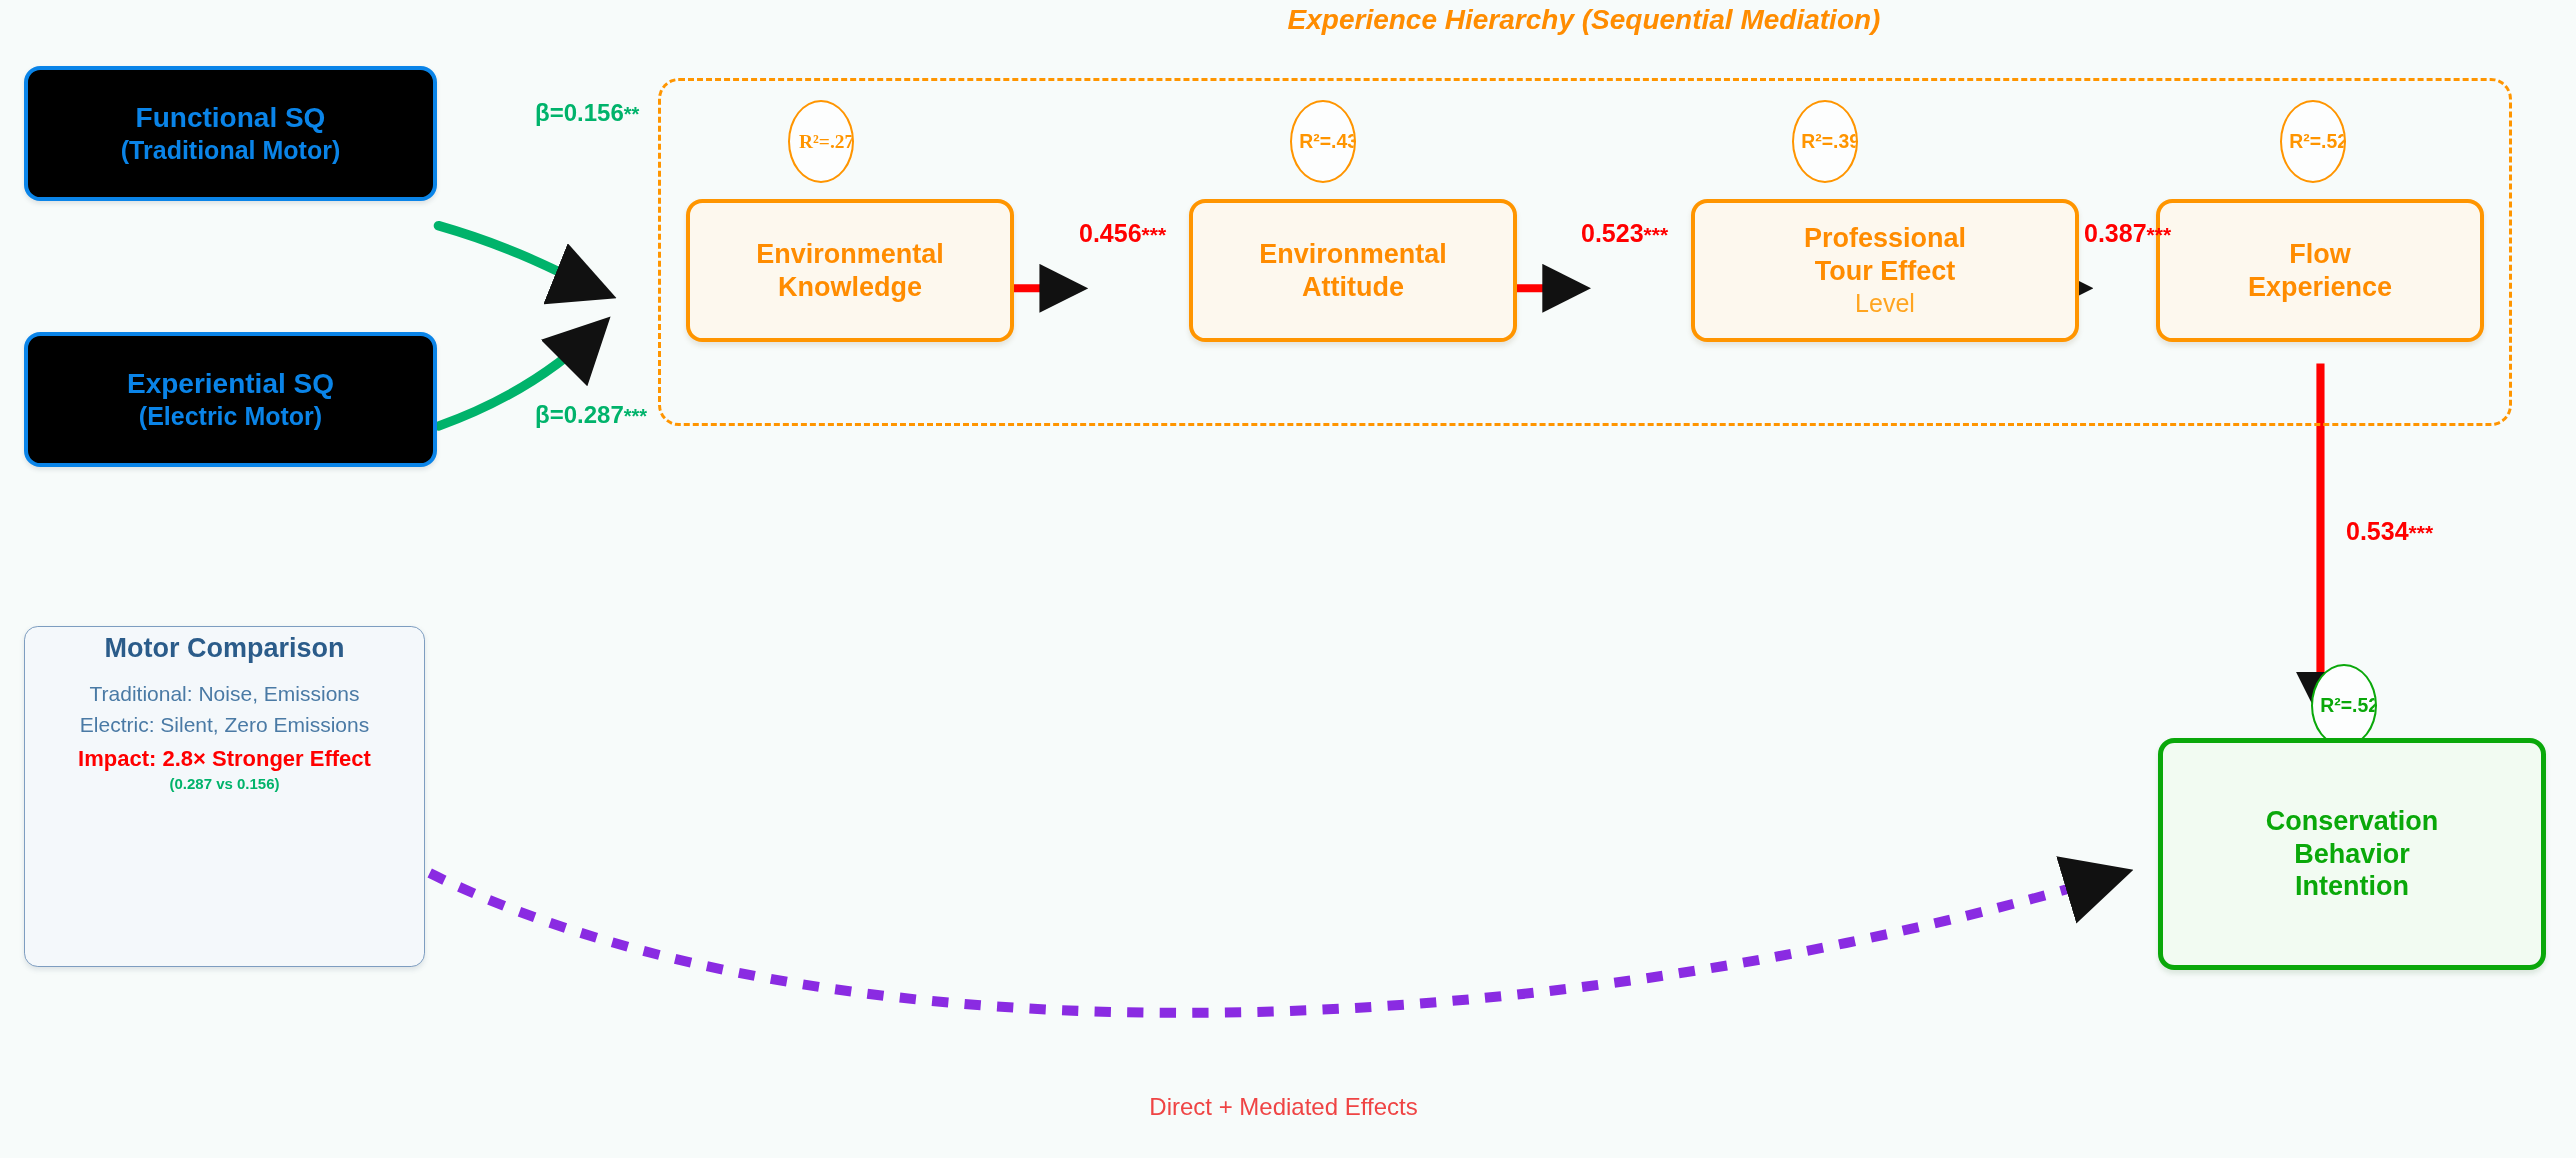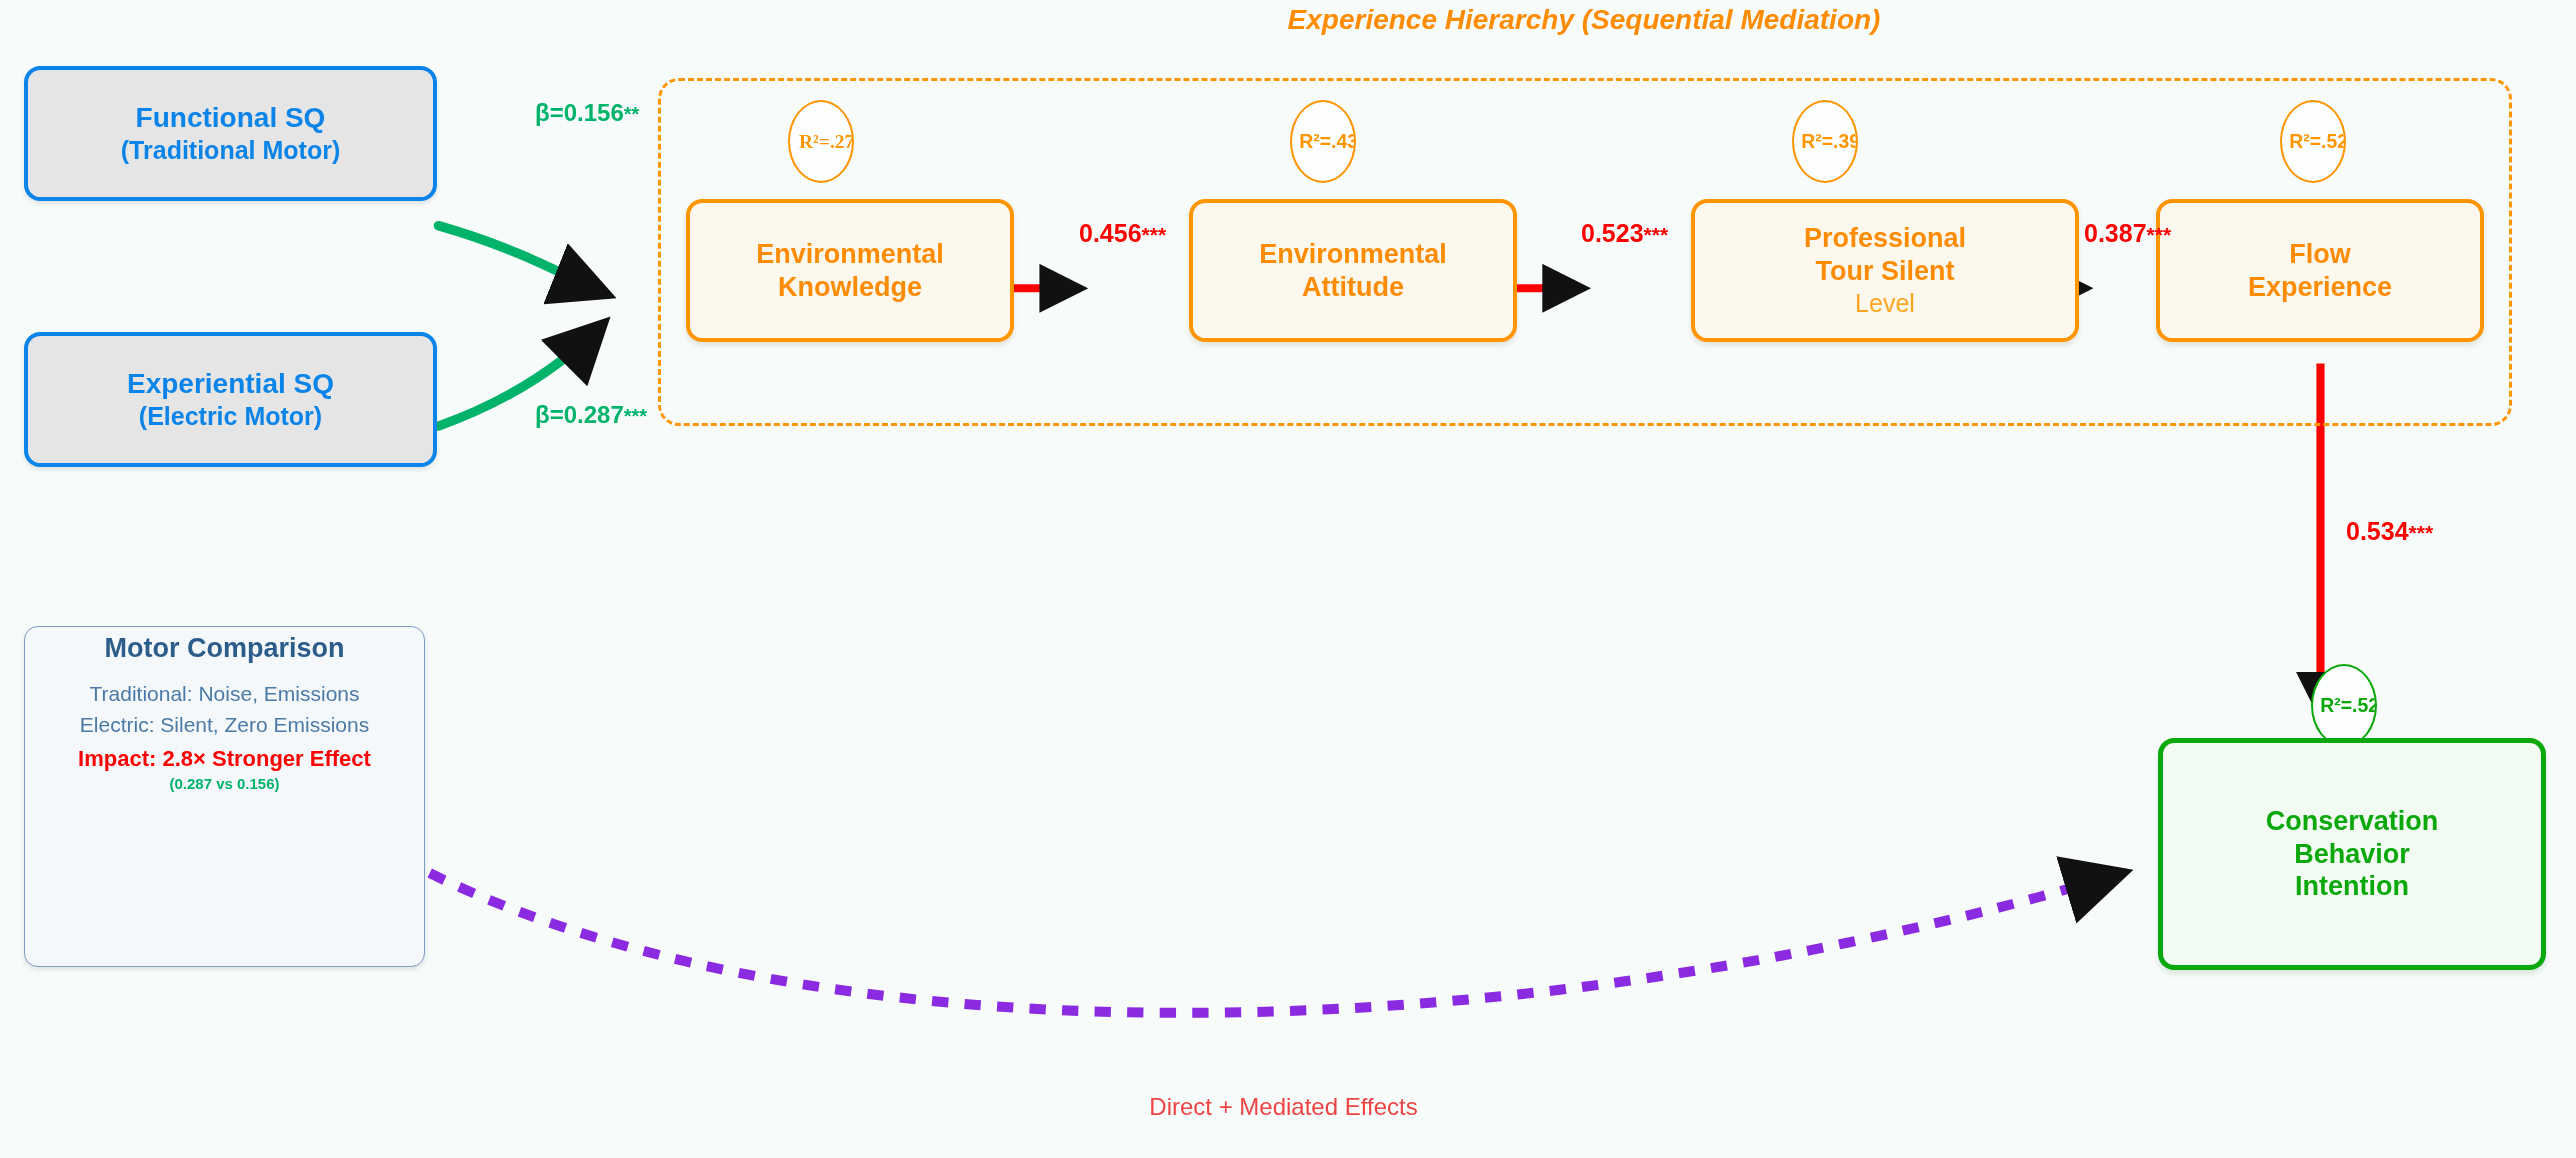--- a/index.html
+++ b/index.html
@@ -26,21 +26,21 @@
     justify-content:center;
     text-align:center;
     border-radius:16.3px;
     line-height:1.22;
   }
   .node .l1,.node .l2,.node .l3{display:block;white-space:nowrap;}
 
   
   .node.blue{
     border:4.4px solid #0a84e8;
-    background:#e5e5e5;
+    background:#000000;
     color:#0a84e8;
     font-weight:bold;
     box-shadow:0 2.5px 4.4px rgba(60,80,90,.13);
   }
   .node.blue .l1{font-size:28px;}
   .node.blue .l2{font-size:25px;font-weight:bold;}
 
   
   .node.orange{
     border:4.4px solid #ff9500;
@@ -185,21 +185,21 @@
     <span class="l2">Knowledge</span>
   </div>
 
   <div class="node orange" style="left:1189px;top:199px;width:328px;height:143px;">
     <span class="l1">Environmental</span>
     <span class="l2">Attitude</span>
   </div>
 
   <div class="node orange" style="left:1691px;top:199px;width:388px;height:143px;">
     <span class="l1">Professional</span>
-    <span class="l2">Tour Silent</span>
+    <span class="l2">Tour Effect</span>
     <span class="l3">Level</span>
   </div>
 
   <div class="node orange" style="left:2156px;top:199px;width:328px;height:143px;">
     <span class="l1">Flow</span>
     <span class="l2">Experience</span>
   </div>
 
   <div class="lbl red" style="left:1079px;top:219px;">
     <span>0.456</span><span class="stars">***</span>

